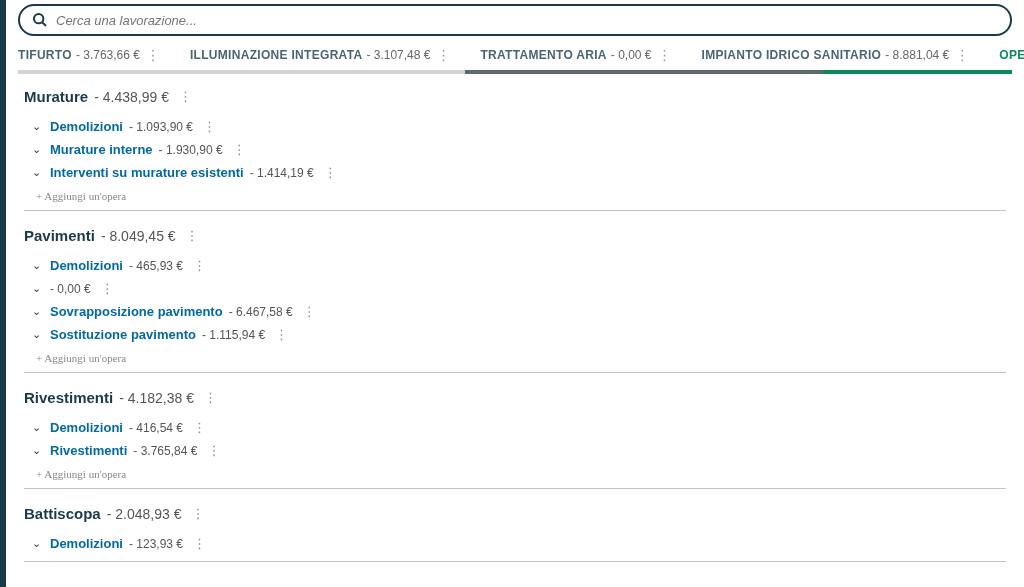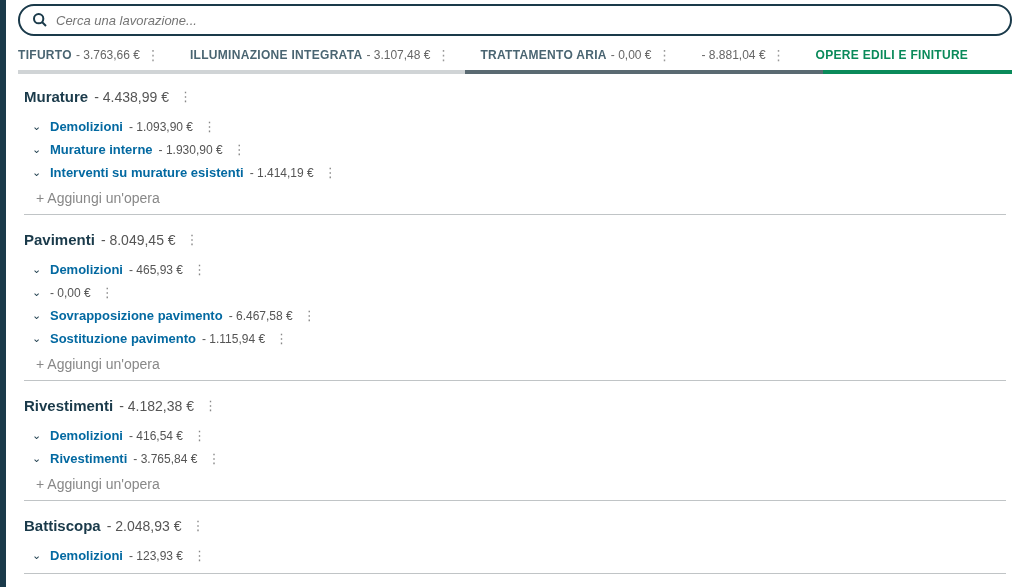--- a/index.html
+++ b/index.html
@@ -84,24 +84,25 @@
       gap: 6px;
       padding: 4px 0 4px 8px;
       font-size: 13px;
       cursor: pointer;
     }
     .chevron { font-size: 11px; color: #1a3a4a; width: 12px; }
     .sub-title { font-weight: 700; color: #0369a1; }
     .sub-price { font-size: 12px; color: #555; }
     .item-menu { color: #888; font-size: 13px; cursor: pointer; padding: 0 4px; }
     .add-opera {
-      font-size: 14px;
+      font-size: 11px;
       color: #888;
       padding: 6px 0 2px 12px;
       cursor: pointer;
+      font-family: Liberation Serif, serif;
     }
   </style>
 </head>
 <body>
 
 <div class="search-bar">
   <svg class="search-icon" viewBox="0 0 24 24" fill="none" stroke="#1a3a4a" stroke-width="3">
     <circle cx="10" cy="10" r="7"></circle>
     <line x1="15" y1="15" x2="21" y2="21"></line>
   </svg>
@@ -118,20 +119,21 @@
     <span class="tab-label">ILLUMINAZIONE INTEGRATA</span>
     <span class="tab-price">- 3.107,48 €</span>
     <span class="tab-menu">⋮</span>
   </div>
   <div class="tab">
     <span class="tab-label">TRATTAMENTO ARIA</span>
     <span class="tab-price">- 0,00 €</span>
     <span class="tab-menu">⋮</span>
   </div>
   <div class="tab">
+    <span class="tab-label">IMPIANTO IDRICO SANITARIO</span>
     <span class="tab-price">- 8.881,04 €</span>
     <span class="tab-menu">⋮</span>
   </div>
   <div class="tab active">
     <span class="tab-label">OPERE EDILI E FINITURE</span>
 
   </div>
 
 </div>
 

